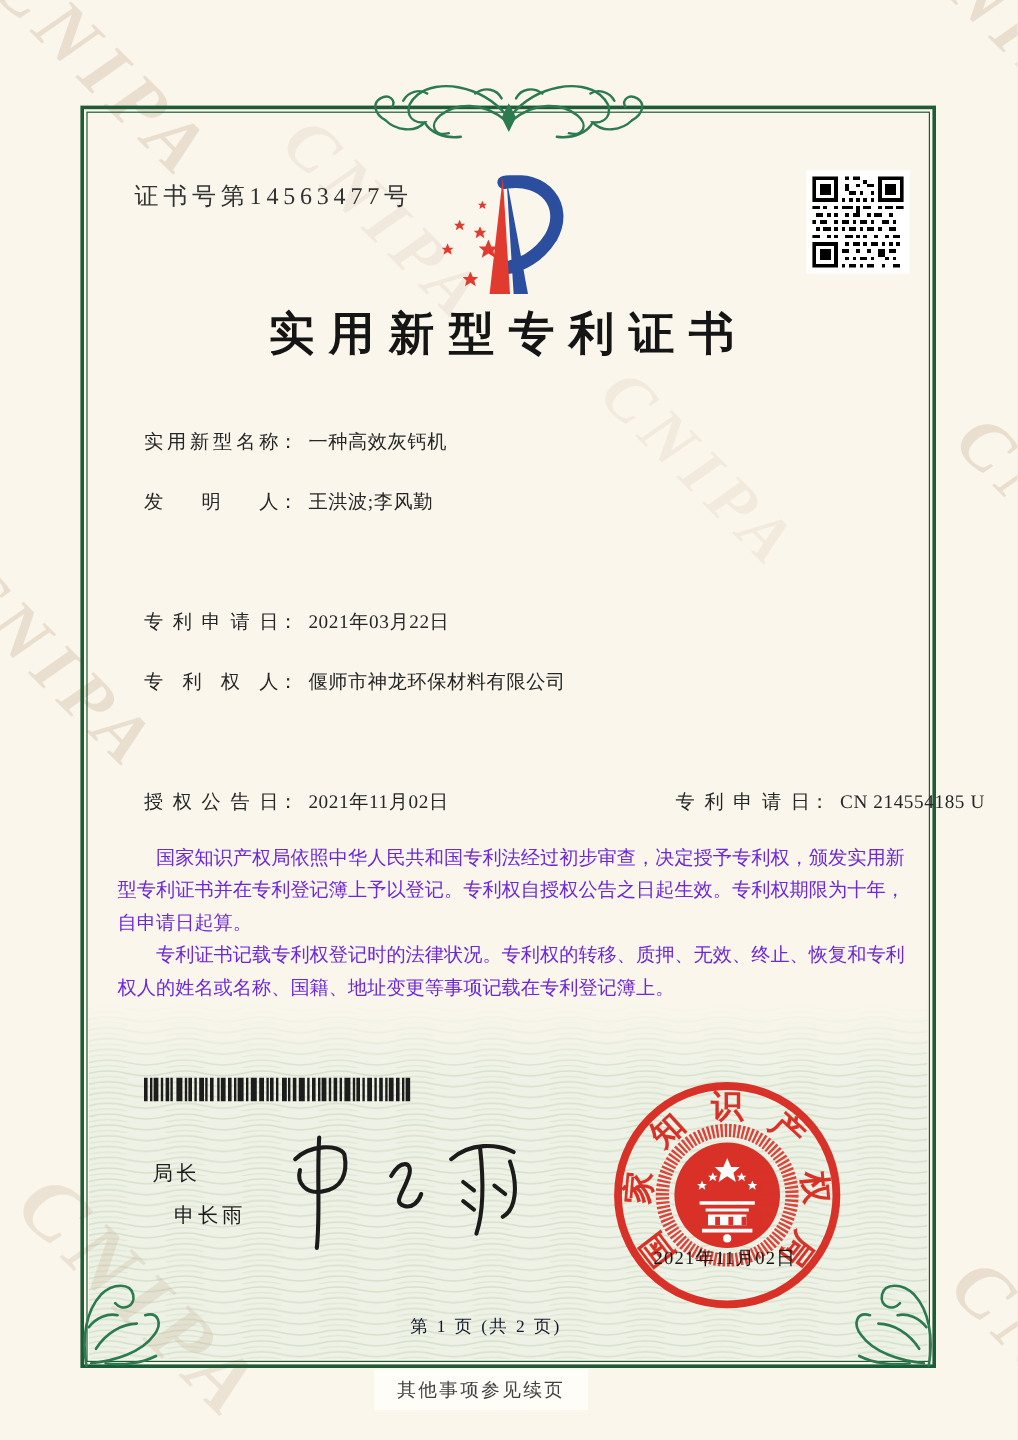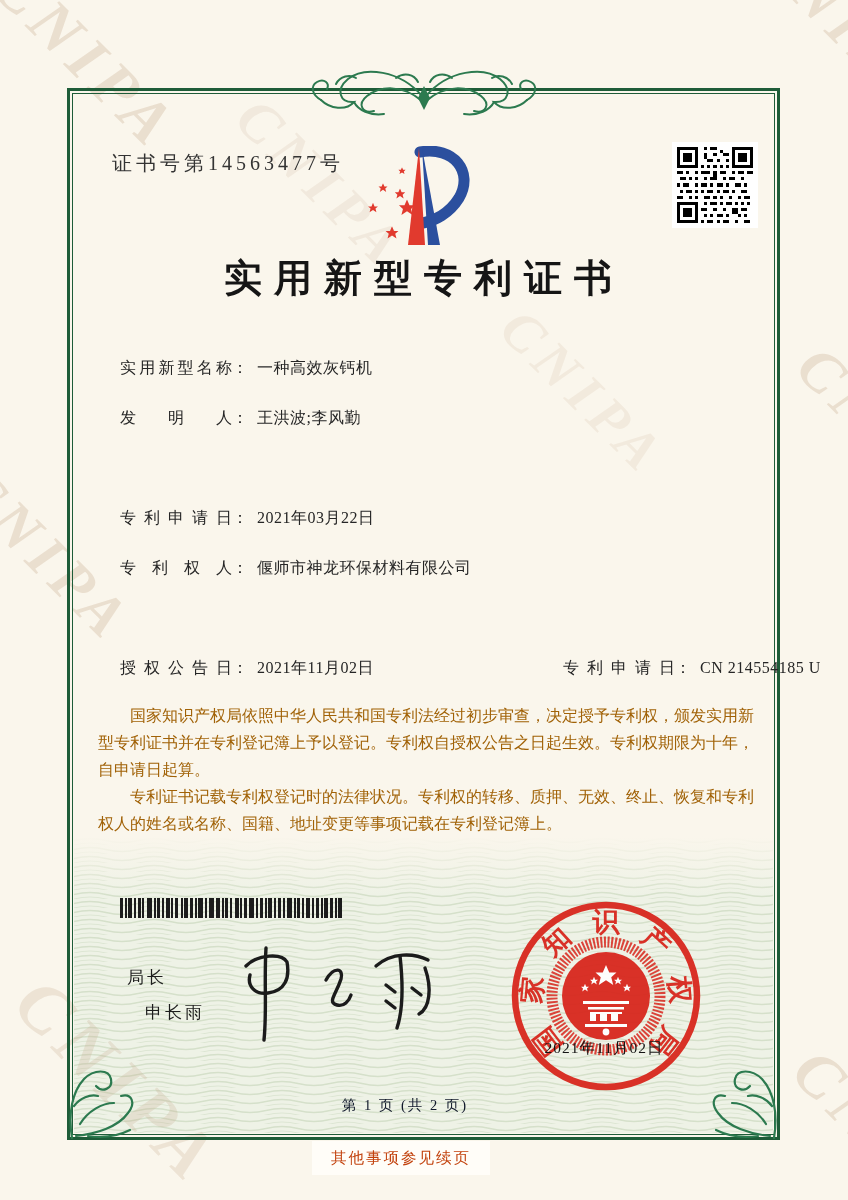--- a/index.html
+++ b/index.html
@@ -33,40 +33,40 @@
 
   .f-row{position:absolute;left:120px;z-index:3;font-size:16px;color:#262626;white-space:nowrap;}
   .f-label{display:inline-block;width:112px;text-align:justify;text-align-last:justify;
            vertical-align:bottom;}
   .f-colon{display:inline-block;margin-right:9px;}
   .f-value{letter-spacing:.5px;}
   .auth2{position:absolute;left:443px;top:0;}
 
   .body-text{position:absolute;left:98px;top:702px;width:656px;z-index:3;}
   .body-text p{margin:0;font-size:16px;line-height:27px;text-indent:2em;text-align:justify;
-               color:#a16207;}
+               color:#6d28d9;}
 
   .barcode{position:absolute;left:120px;top:898px;z-index:3;}
 
   .sig-role{position:absolute;left:127px;top:966px;z-index:3;font-size:17px;letter-spacing:3px;
             color:#1d1d1d;font-family:"Liberation Sans","DejaVu Sans",sans-serif;}
   .sig-name{position:absolute;left:145px;top:1001px;z-index:3;font-size:17px;letter-spacing:3px;
             color:#1d1d1d;font-family:"Liberation Sans","DejaVu Sans",sans-serif;}
   .sig-hand{position:absolute;left:228px;top:938px;z-index:3;}
 
   .seal{position:absolute;left:506px;top:896px;z-index:4;opacity:.94;}
   .seal-date{position:absolute;left:514px;top:1038px;width:180px;z-index:5;text-align:center;
              font-size:15.5px;color:#141414;letter-spacing:1px;}
 
   .page-num{position:absolute;left:320px;top:1096px;width:170px;z-index:3;text-align:center;
             font-size:14.5px;color:#0f172a;letter-spacing:2px;}
 
   .cont-note{position:absolute;left:312px;top:1141px;width:178px;height:34px;z-index:3;
              background:#fffdf8;display:flex;align-items:center;justify-content:center;
-             font-size:15.5px;color:#c2410c;letter-spacing:2px;text-align:center;}
+             font-size:15.5px;color:#404040;letter-spacing:2px;text-align:center;}
 </style>
 </head>
 <body>
 
 <div class="page">
 
   <span class="wm" style="left:-30px;top:20px;font-size:64px;">CNIPA</span>
   <span class="wm" style="left:735px;top:-10px;font-size:60px;">CNIPA</span>
   <span class="wm" style="left:215px;top:150px;font-size:58px;color:rgba(198,168,140,.16);">CNIPA</span>
   <span class="wm" style="left:480px;top:360px;font-size:56px;color:rgba(198,168,140,.15);">CNIPA</span>

